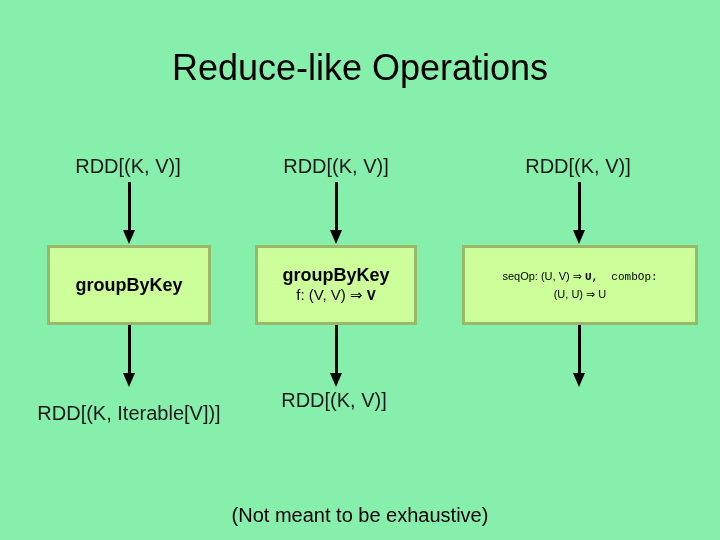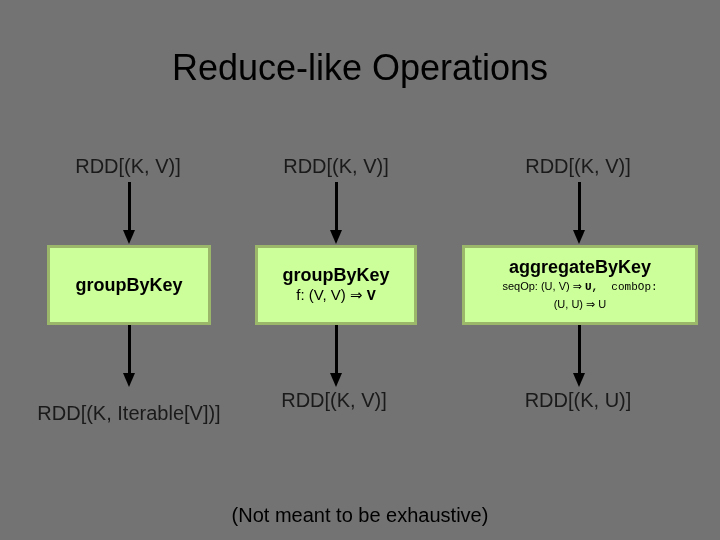--- a/index.html
+++ b/index.html
@@ -1,20 +1,20 @@
 <!DOCTYPE html>
 <html><head>
 <meta charset="utf-8">
 <style>
   html, body { margin: 0; padding: 0; background: #ffffff; }
   .slide {
     position: relative;
     width: 720px;
     height: 540px;
-    background: #737373;
+    background: #86efac;
     overflow: hidden;
     font-family: "Liberation Sans", "DejaVu Sans", sans-serif;
     color: #000000;
   }
   .title {
     position: absolute;
     left: 0; right: 0; top: 47px;
     margin: 0;
     text-align: center;
     font-size: 36px;
@@ -140,25 +140,23 @@
     <div class="head"></div>
   </div>
   <div class="rdd-label out-label c2-out">RDD[(K, V)]</div>
 
   <div class="rdd-label in-label c3-in">RDD[(K, V)]</div>
   <div class="arrow arrow-top a-c3">
     <div class="shaft"></div>
     <div class="head"></div>
   </div>
   <div class="opbox box3">
-    <div class="op-name">aggregateByKey</div>
     <div class="op-sig"><span>seqOp: (U, V) ⇒ </span><span class="mb">U,</span><span class="mono">  combOp:</span></div>
     <div class="op-sig">(U, U) ⇒ U</div>
   </div>
   <div class="arrow arrow-bottom a-c3">
     <div class="shaft"></div>
     <div class="head"></div>
   </div>
-  <div class="rdd-label out-label c3-out">RDD[(K, U)]</div>
 
   <div class="footer">(Not meant to be exhaustive)</div>
 
 </div>
 
 </body></html>

